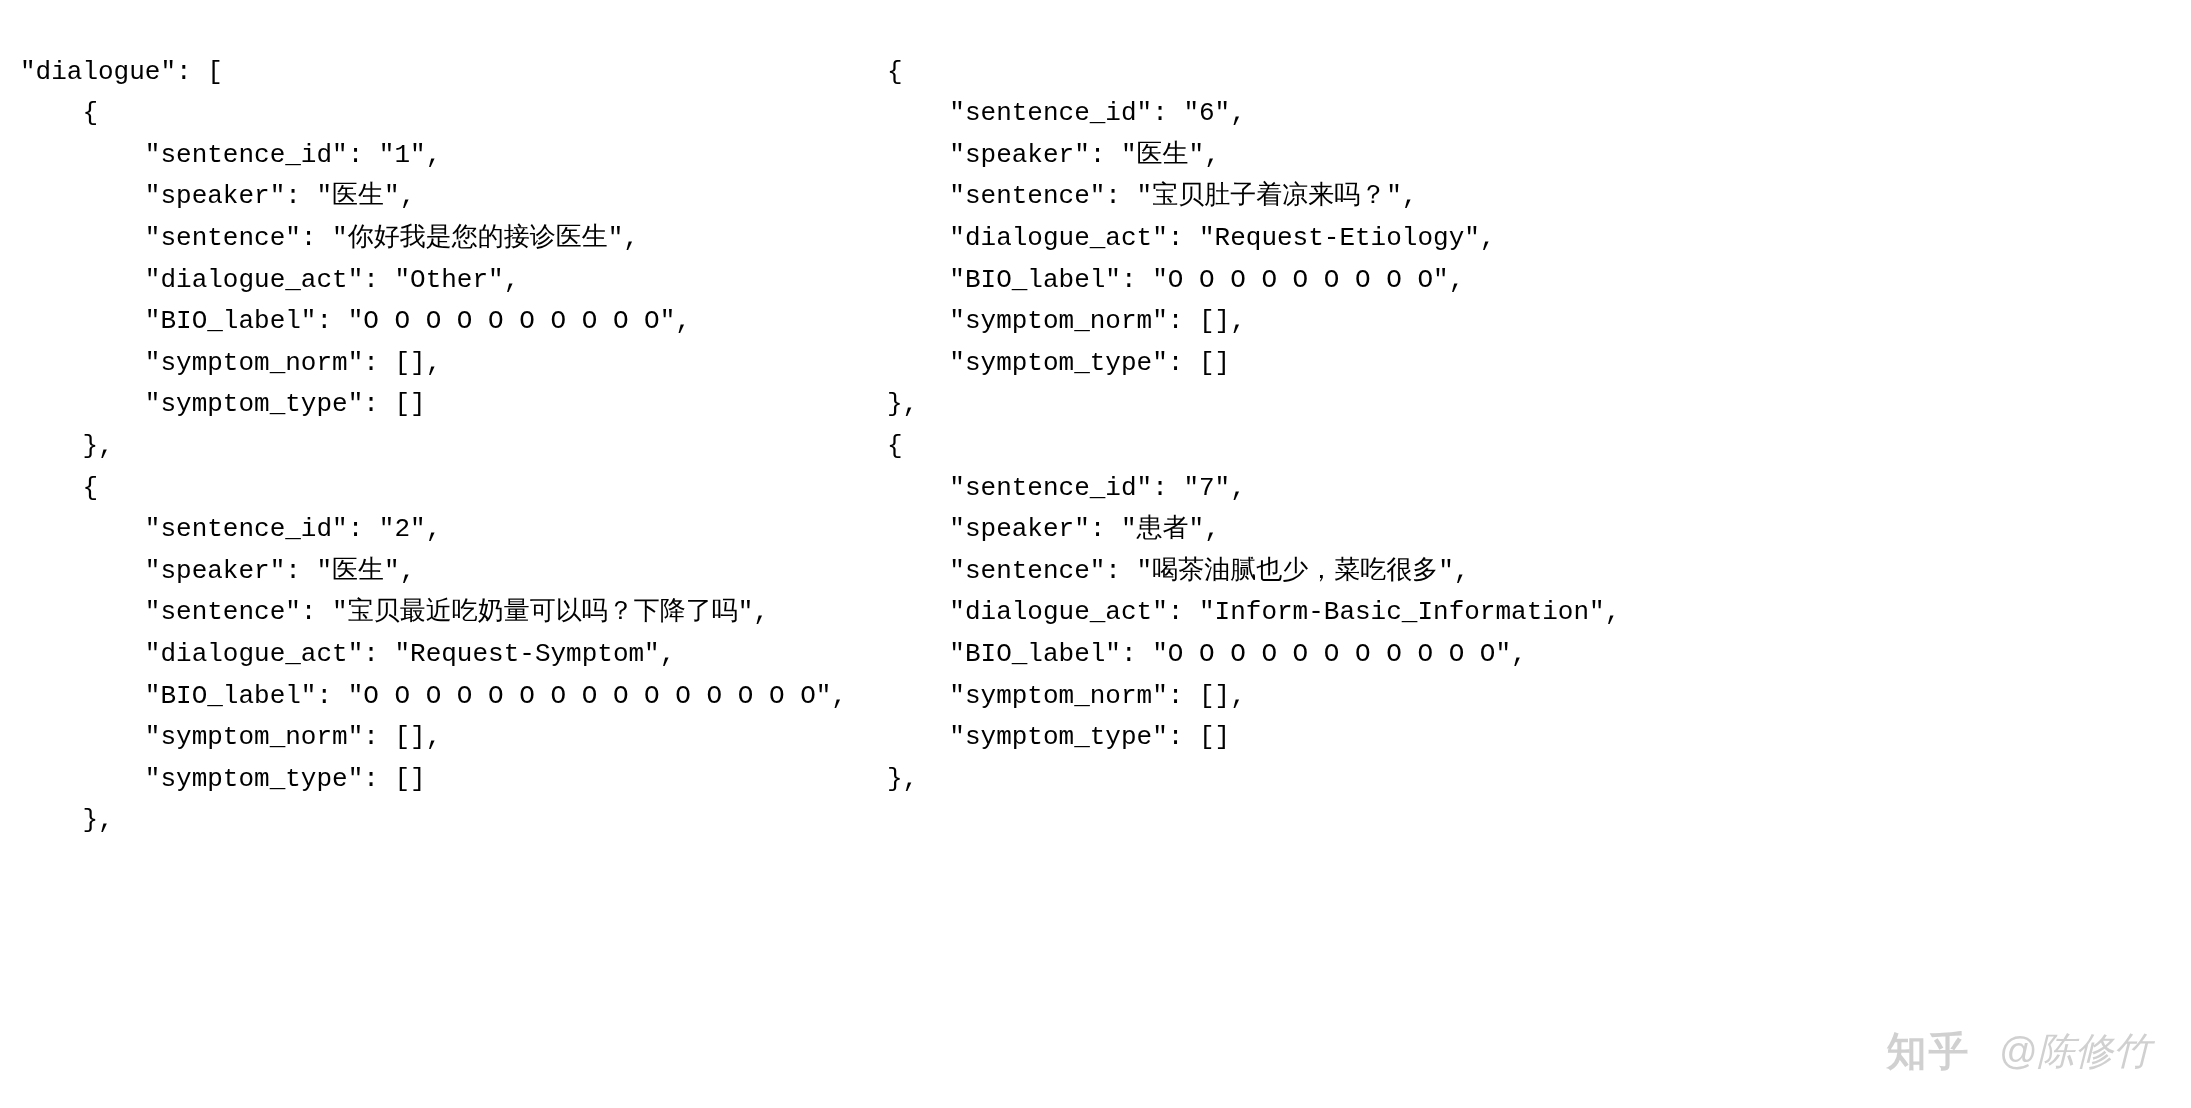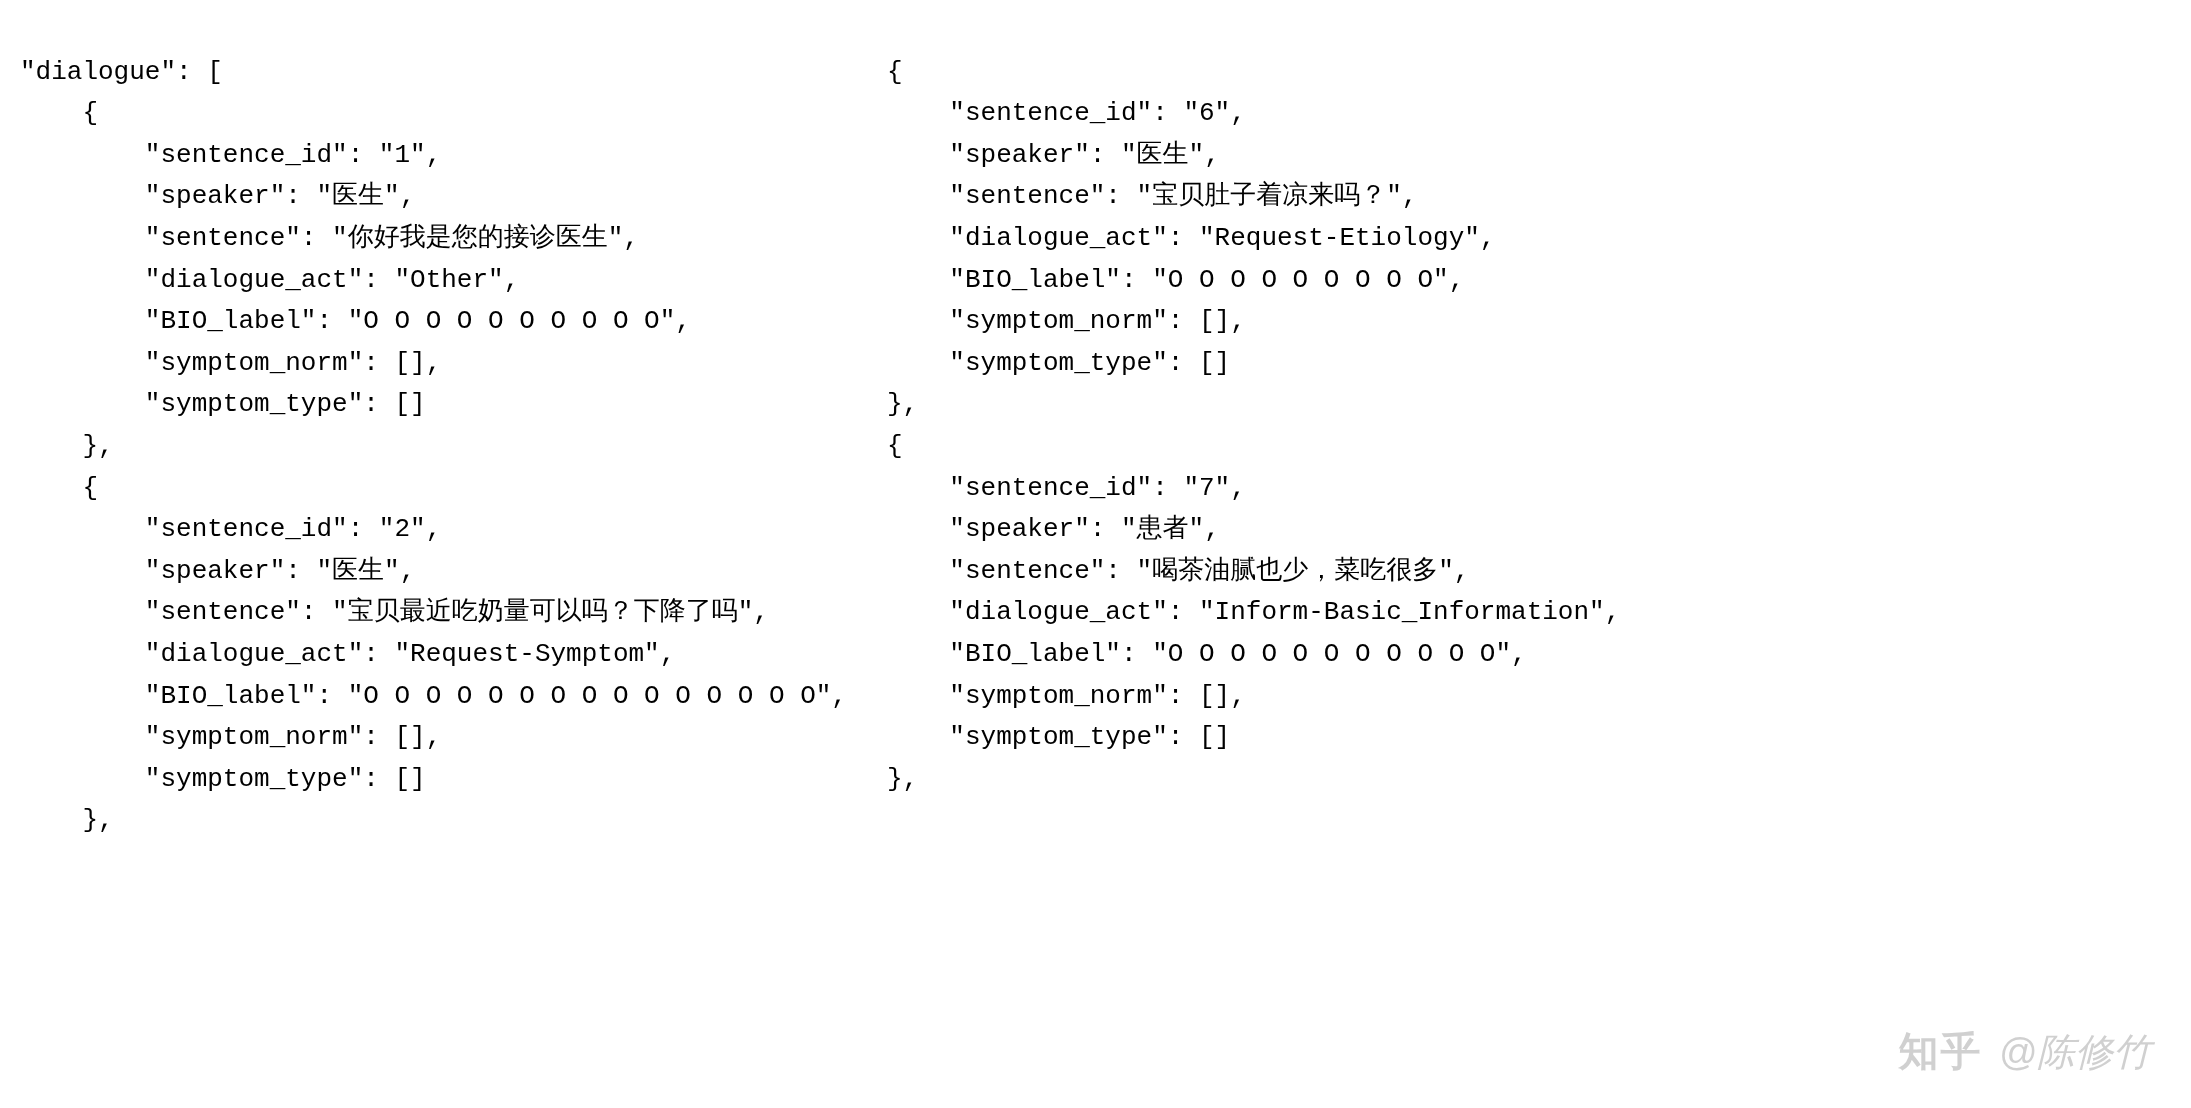--- a/index.html
+++ b/index.html
@@ -28,22 +28,22 @@
   .col2 { flex: 1; }
   .watermark {
     position: absolute;
     right: 40px;
     bottom: 25px;
     color: rgba(120,120,120,0.35);
     font-family: -apple-system, "PingFang SC", "Microsoft YaHei", sans-serif;
     font-size: 38px;
     font-style: italic;
     display: flex;
-    align-items: flex-end;
-    gap: 16px;
+    align-items: center;
+    gap: 28px;
   }
   .zhihu-logo {
     font-weight: 700;
     font-style: normal;
     font-size: 40px;
     letter-spacing: 2px;
     color: rgba(120,120,120,0.35);
   }
 </style>
 </head>

